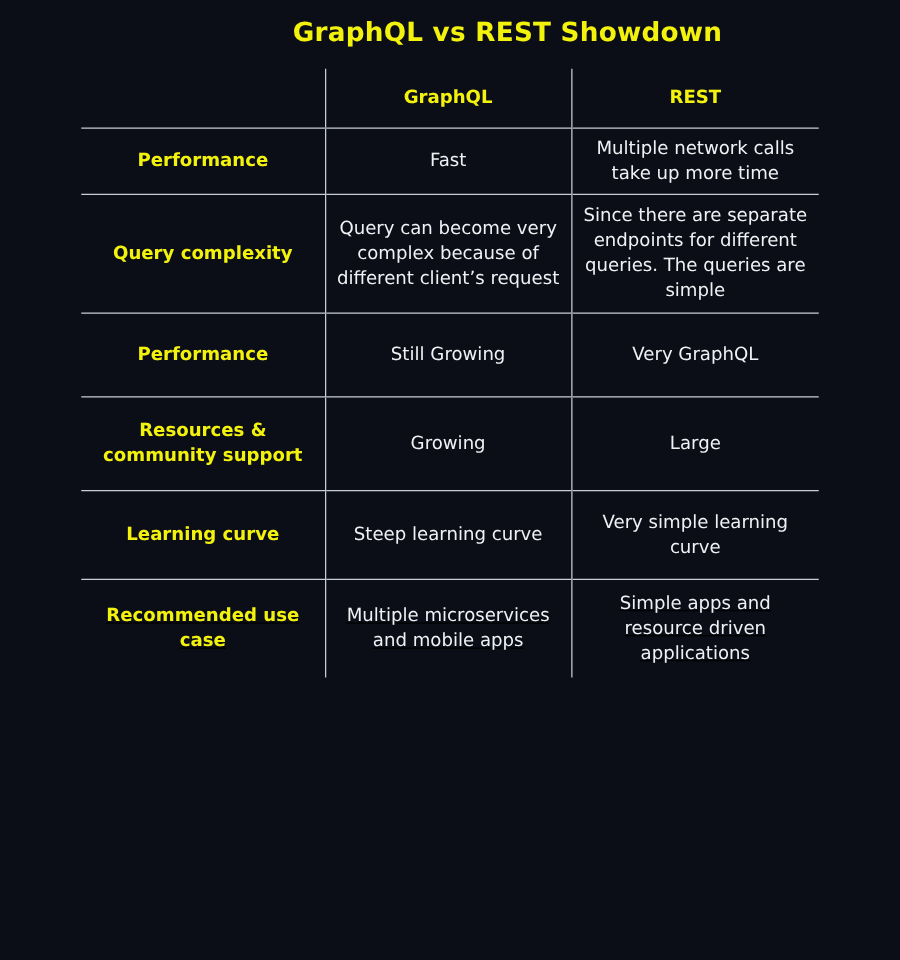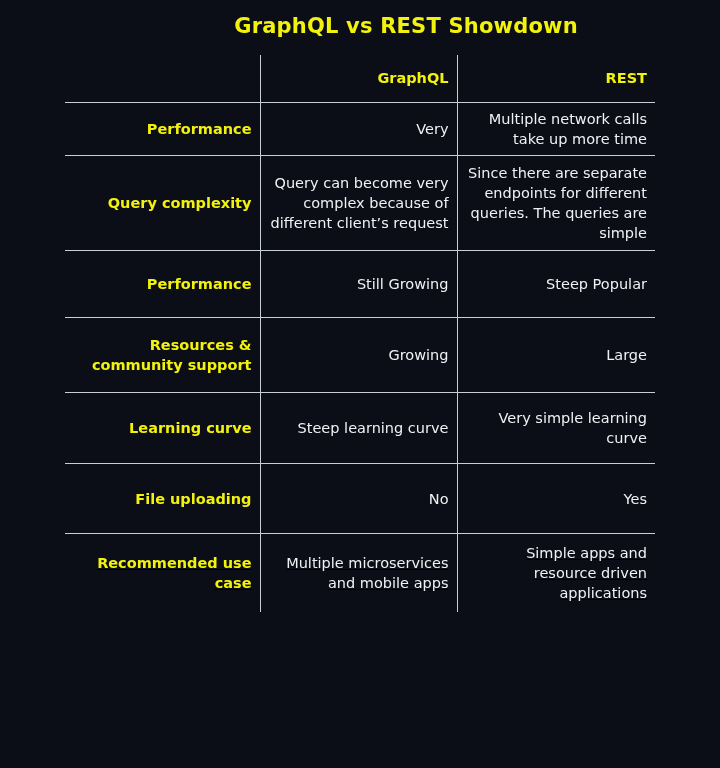--- a/index.html
+++ b/index.html
@@ -49,21 +49,21 @@
     table-layout: fixed;
   }
 
   table.compare col.c-feature { width: 195px; }
   table.compare col.c-graphql { width: 197px; }
   table.compare col.c-rest    { width: 198px; }
 
   table.compare th,
   table.compare td {
     padding: 6px 8px;
-    text-align: right;
+    text-align: center;
     vertical-align: middle;
     border: 0;
     background: transparent;
   }
 
   
   table.compare th.col-graphql,
   table.compare td.col-graphql,
   table.compare th.col-rest,
   table.compare td.col-rest {
@@ -131,53 +131,48 @@
         <tr>
           <th class="col-feature"></th>
           <th class="col-graphql">GraphQL</th>
           <th class="col-rest">REST</th>
         </tr>
       </thead>
       <tbody>
 
         <tr class="r-performance">
           <td class="col-feature">Performance</td>
-          <td class="col-graphql">Very</td>
+          <td class="col-graphql">Fast</td>
           <td class="col-rest">Multiple network calls take up more time</td>
         </tr>
 
         <tr class="r-query">
           <td class="col-feature">Query complexity</td>
           <td class="col-graphql">Query can become very complex because of different client’s request</td>
           <td class="col-rest">Since there are separate endpoints for different queries. The queries are simple</td>
         </tr>
 
         <tr class="r-popularity">
           <td class="col-feature">Performance</td>
           <td class="col-graphql">Still Growing</td>
-          <td class="col-rest">Steep Popular</td>
+          <td class="col-rest">Very GraphQL</td>
         </tr>
 
         <tr class="r-resources">
           <td class="col-feature">Resources &amp; community support</td>
           <td class="col-graphql">Growing</td>
           <td class="col-rest">Large</td>
         </tr>
 
         <tr class="r-learning">
           <td class="col-feature">Learning curve</td>
           <td class="col-graphql">Steep learning curve</td>
           <td class="col-rest">Very simple learning curve</td>
         </tr>
 
-        <tr class="r-fileupload">
-          <td class="col-feature">File uploading</td>
-          <td class="col-graphql">No</td>
-          <td class="col-rest">Yes</td>
-        </tr>
 
 
         <tr class="r-usecase">
           <td class="col-feature">Recommended use case</td>
           <td class="col-graphql">Multiple microservices and mobile apps</td>
           <td class="col-rest">Simple apps and resource driven applications</td>
         </tr>
 
       </tbody>
     </table>

